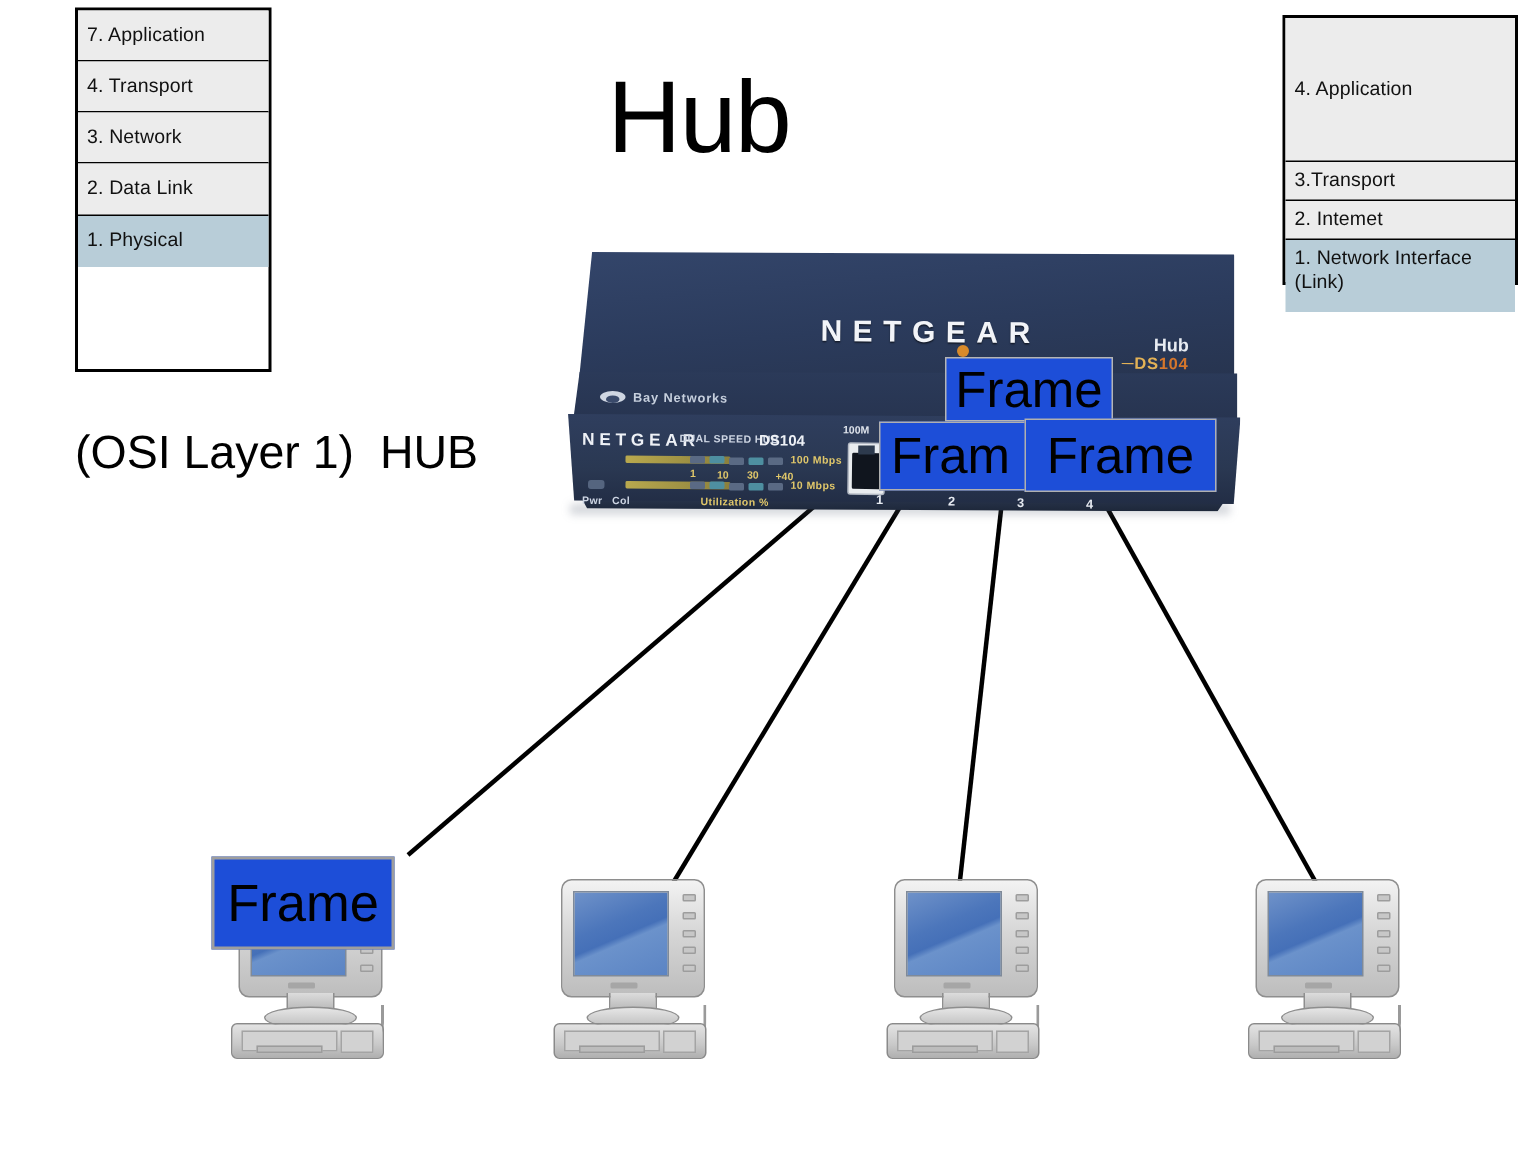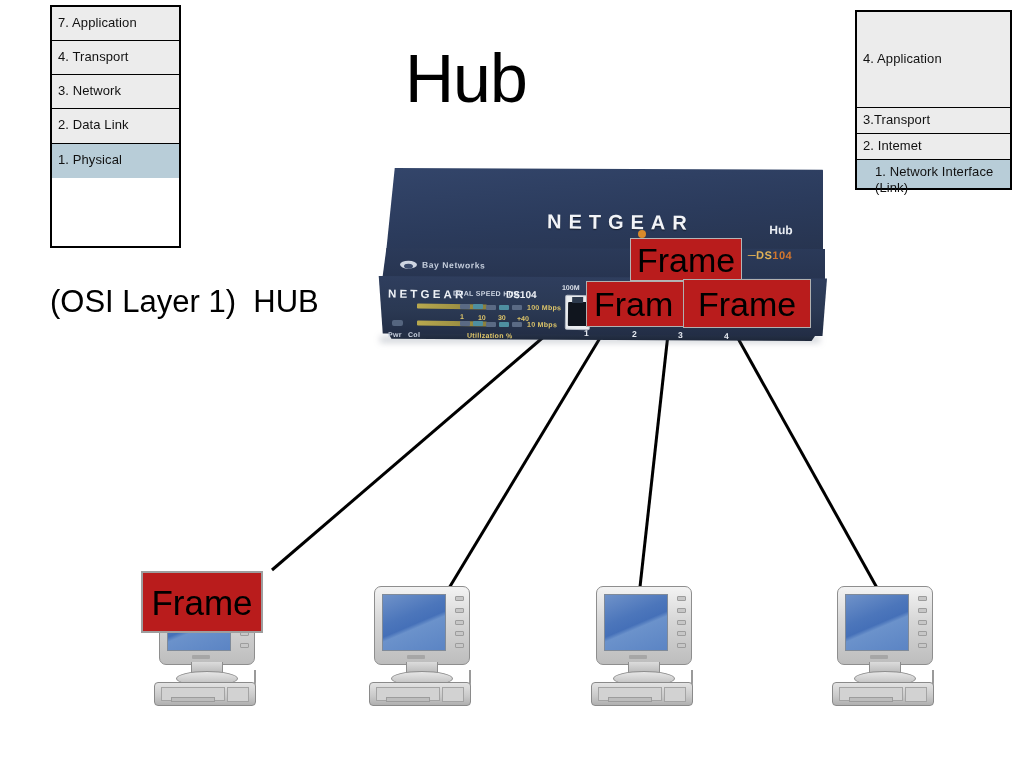--- a/index.html
+++ b/index.html
@@ -52,26 +52,26 @@
   #tcpip-stack {
     left: 855px;
     top: 10px;
     width: 157px;
     height: 180px;
   }
   #tcpip-stack .r0 { height: 96px; }
   #tcpip-stack .r1 { height: 26px; }
   #tcpip-stack .r2 { height: 26px; }
   #tcpip-stack .r3 {
-    height: 28px;
+    height: 48px;
     align-items: flex-start;
     padding-top: 4px;
     display: block;
     line-height: 1.22;
-    padding-left: 18px;
+    padding-left: 6px;
   }
 
   
   #page-title {
     position: absolute;
     left: 405px;
     top: 44px;
     font-size: 68px;
     line-height: 1;
     font-weight: normal;
@@ -167,21 +167,20 @@
     font-weight: bold;
     color: #e8ecf2;
     transform: rotate(0.8deg);
     text-align: right;
   }
   .hub-model-top .ds {
     display: block;
     font-size: 11px;
     color: #e3b256;
     letter-spacing: 0.5px;
-    margin-top: 12px;
   }
   .hub-model-top .ds .num { color: #d4762c; }
 
   .bay-logo {
     position: absolute;
     left: 28px; top: 92px;
     display: flex;
     align-items: center;
     gap: 5px;
     transform: rotate(0.6deg);
@@ -306,21 +305,21 @@
     position: absolute;
     font-size: 8.5px;
     font-weight: bold;
     color: #e6eaf1;
     transform: rotate(0.7deg);
   }
 
   
   .frame-box {
     position: absolute;
-    background: #b91c1c;
+    background: #1d4ed8;
     border: 1px solid #9a9a9a;
     box-sizing: border-box;
     display: flex;
     align-items: center;
     justify-content: center;
     font-size: 34px;
     line-height: 1;
     color: #000;
     overflow: hidden;
     white-space: nowrap;

